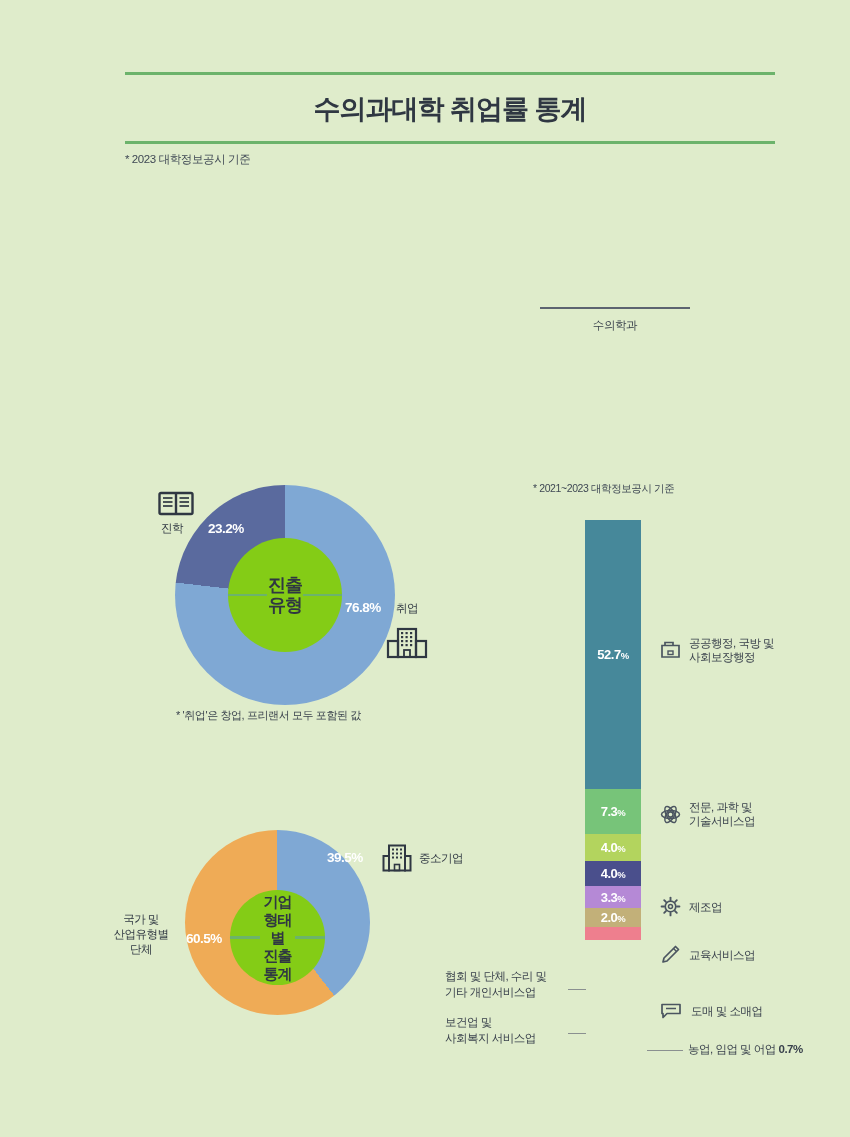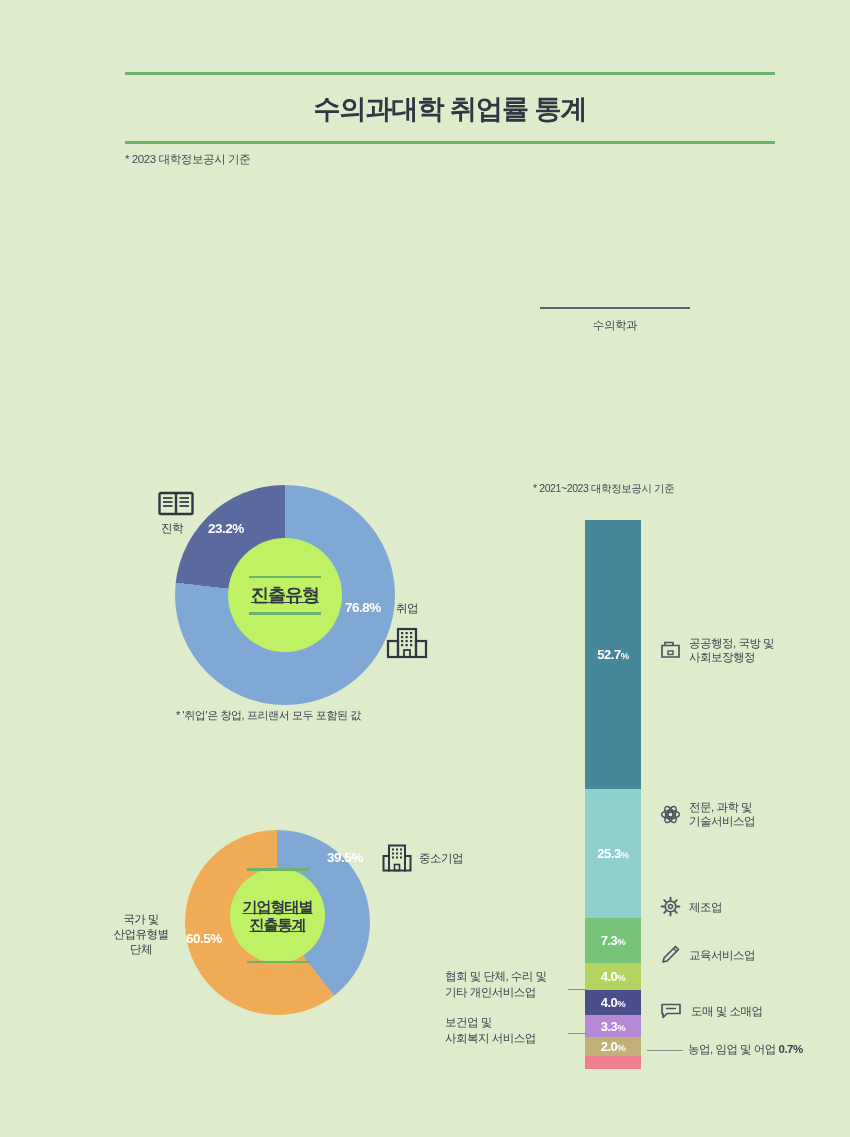--- a/index.html
+++ b/index.html
@@ -42,22 +42,22 @@
   .baseline{position:absolute;left:0;top:135px;width:150px;height:2px;background:#5c6470;}
   .topbar-label{
     position:absolute;left:0;top:146px;width:150px;text-align:center;
     font-size:11.5px;color:#39414c;letter-spacing:-0.4px;
   }
 
   
   .donut{position:absolute;}
   .donut .ring{position:absolute;inset:0;border-radius:50%;}
   .donut .hole{
-    position:absolute;border-radius:50%;background:#bef264;
-    display:flex;flex-direction:column;align-items:center;justify-content:center;text-decoration:underline;
+    position:absolute;border-radius:50%;background:#84cc16;
+    display:flex;flex-direction:row;align-items:center;justify-content:center;
   }
   .hole .hline{width:72px;height:2.5px;background:#6cb36b;}
   .hole .ctext{
     font-size:18px;font-weight:bold;color:#2f3742;letter-spacing:-1px;
     line-height:20px;text-align:center;padding:7px 0;
   }
   .seg-label{position:absolute;font-size:13.5px;font-weight:bold;color:#ffffff;letter-spacing:-0.5px;}
   .out-label{position:absolute;font-size:11.5px;color:#2f3742;letter-spacing:-0.5px;line-height:15px;}
 
   
@@ -148,21 +148,21 @@
           <rect x="19.5" y="17" width="2.2" height="2.2"></rect>
           <rect x="24" y="17" width="2.2" height="2.2"></rect>
       </g>
     </svg>
   </span>
 
   <div class="footnote" style="left:176px;top:708px;">* '취업'은 창업, 프리랜서 모두 포함된 값</div>
 
   <div class="donut" style="left:185px;top:830px;width:185px;height:185px;">
     <div class="ring" style="background:conic-gradient(#7fa8d4 0turn 0.395turn, #efab56 0.395turn 1turn);"></div>
-    <div class="hole" style="left:45px;top:38px;width:95px;height:95px;justify-content:space-between;">
+    <div class="hole" style="left:45px;top:60px;width:95px;height:95px;justify-content:space-between;">
       <div class="hline" style="width:62px;"></div>
       <div class="ctext" style="font-size:15px;line-height:18px;">
         <span>기업형태별</span><br>
         <span>진출통계</span>
       </div>
       <div class="hline" style="width:62px;"></div>
     </div>
   </div>
   <div class="seg-label" style="left:327px;top:850px;">39.5%</div>
   <div class="seg-label" style="left:186px;top:931px;">60.5%</div>
@@ -195,25 +195,20 @@
   </div>
 
   <div class="sec-note">* 2021~2023 대학정보공시 기준</div>
 
   <div class="stack">
     <div class="sgm" style="height:269px;background:#46889a;">
       <div class="pct">
         <span>52.7</span><small>%</small>
       </div>
     </div>
-    <div class="sgm" style="height:129px;background:#8fd0ce;">
-      <div class="pct">
-        <span>25.3</span><small>%</small>
-      </div>
-    </div>
     <div class="sgm" style="height:45px;background:#77c479;">
       <div class="pct">
         <span>7.3</span><small>%</small>
       </div>
     </div>
     <div class="sgm" style="height:27px;background:#b3d45e;">
       <div class="pct">
         <span>4.0</span><small>%</small>
       </div>
     </div>

